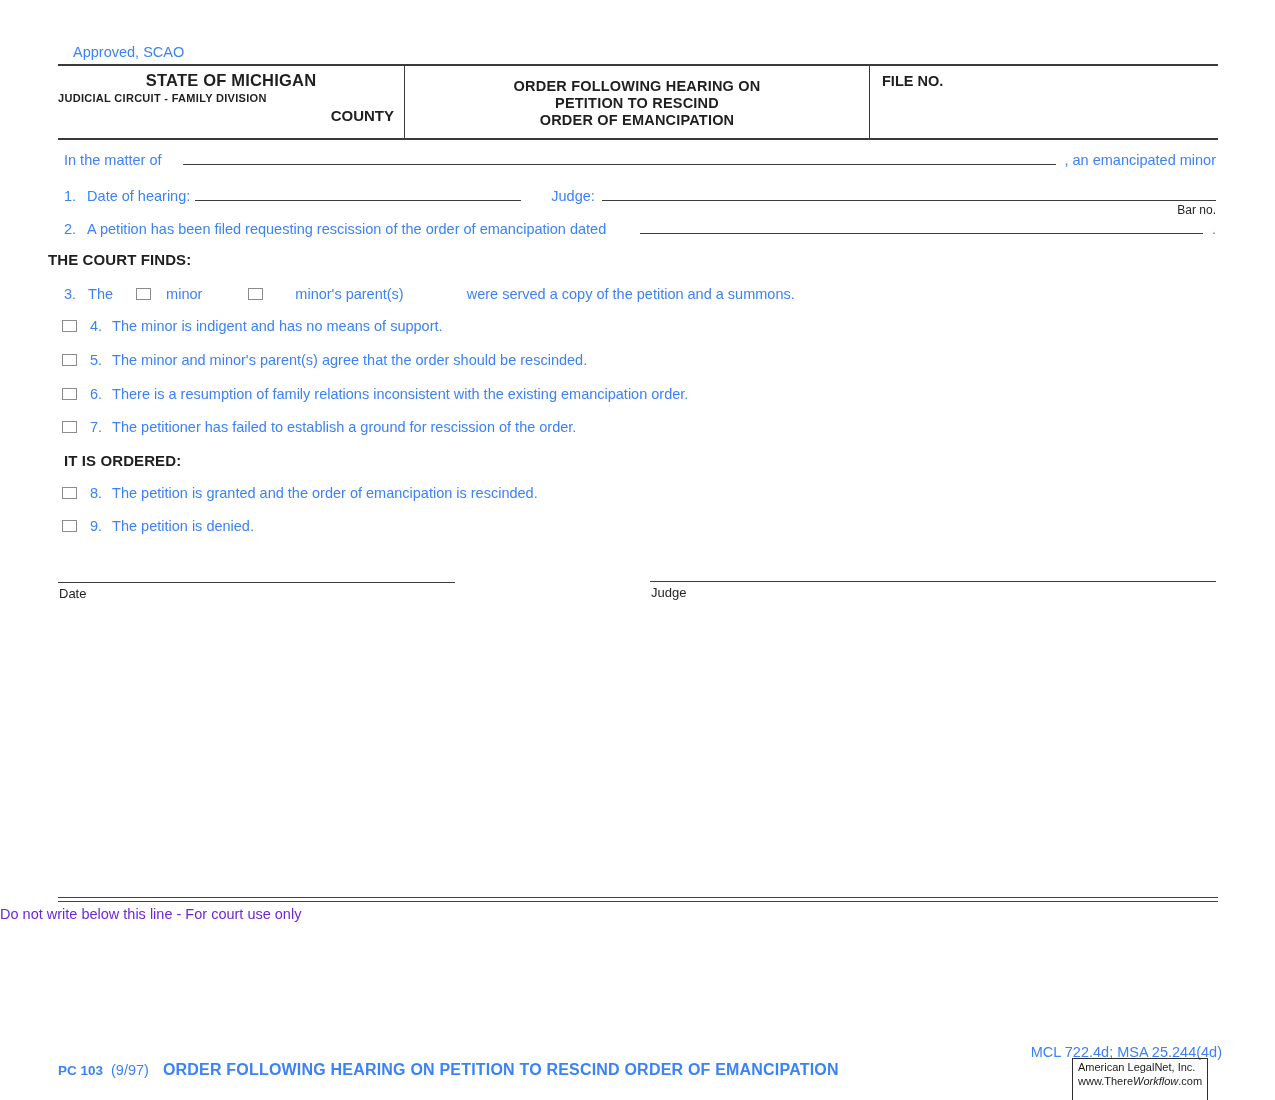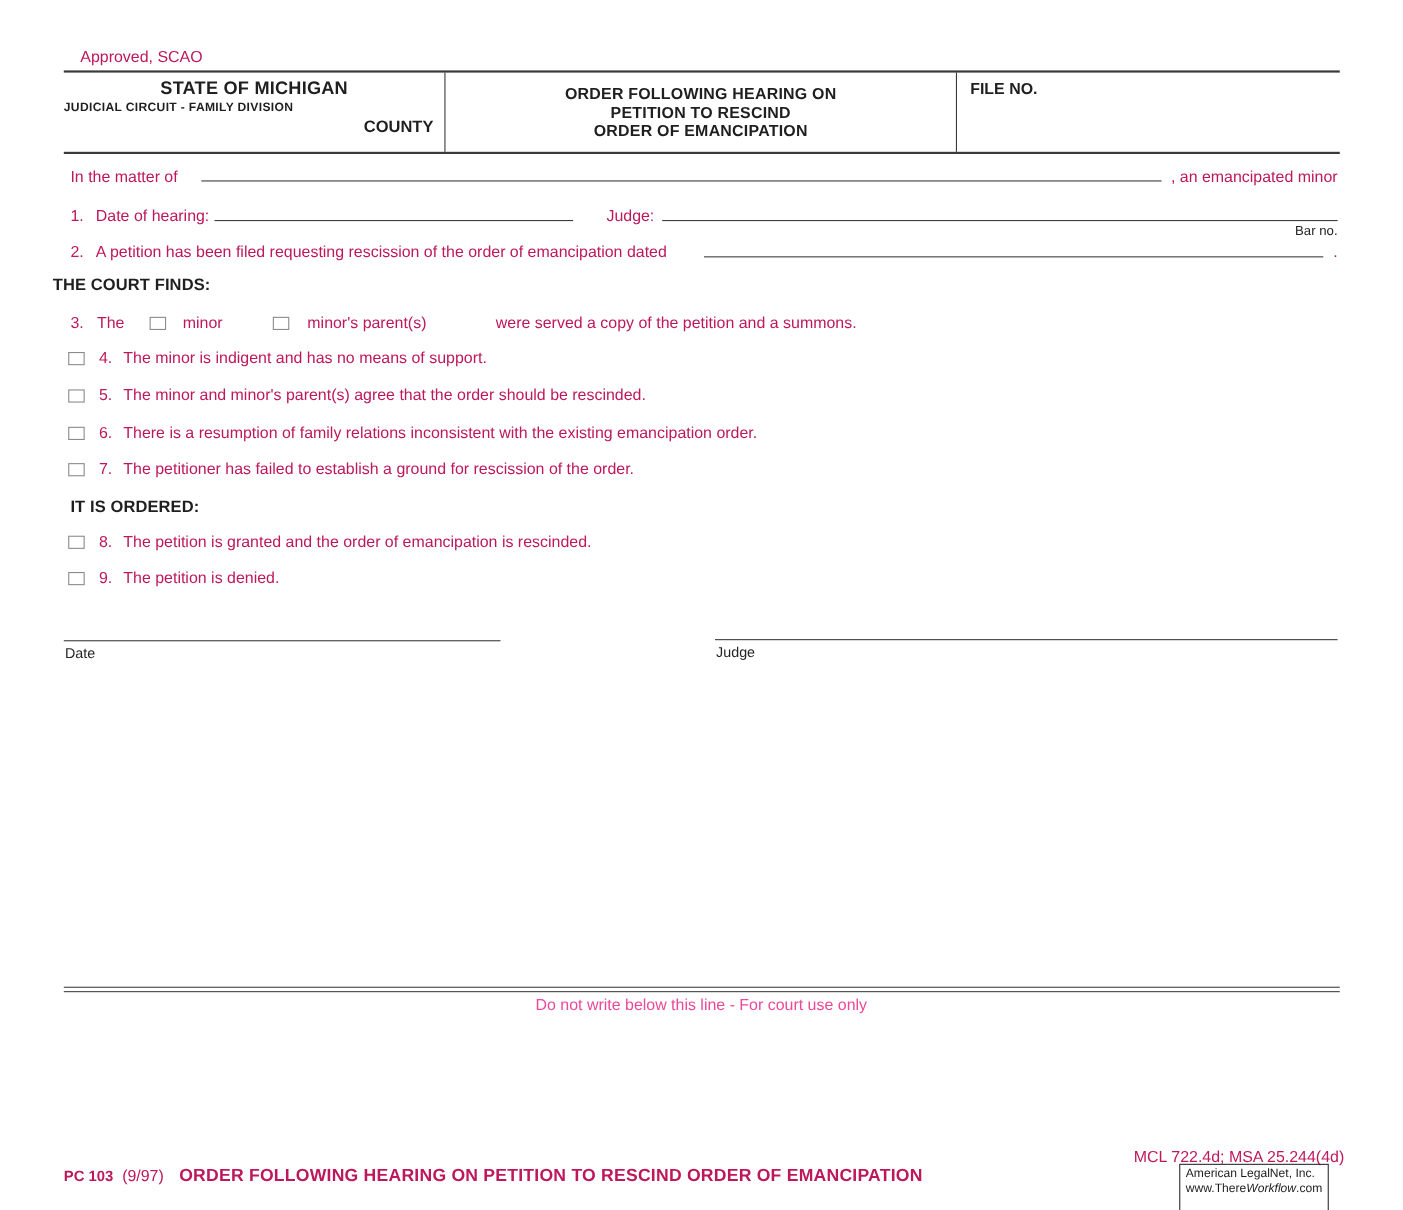--- a/index.html
+++ b/index.html
@@ -6,21 +6,21 @@
   html,body { background:#ffffff; }
   body {
     width:1275px; height:1100px;
     font-family:"Liberation Sans", sans-serif;
     color:#1f1f1f;
     -webkit-font-smoothing:antialiased;
   }
   .page { position:relative; width:1275px; height:1100px; background:#fff; overflow:hidden; }
   .abs { position:absolute; }
 
-  .txt { font-size:14.5px; color:#be185d; white-space:nowrap; }
+  .txt { font-size:14.5px; color:#3b82f6; white-space:nowrap; }
   .bold { font-weight:bold; }
   .small { font-size:12px; }
 
   
   .fill { display:inline-block; border-bottom:1.6px solid #3d3d3d; height:15px; vertical-align:baseline; }
   .flex1 { flex:1 1 auto; }
 
   .row { display:flex; align-items:baseline; }
 
   
@@ -110,21 +110,21 @@
   </div>
 
   <div class="abs heading" style="left:48px; top:251px;">THE COURT FINDS:</div>
 
   <div class="abs row" style="left:64px; top:286px; width:1152px;">
     <span class="txt">3.</span>
     <span class="txt" style="margin-left:12px;">The</span>
     <span class="cb" style="margin-left:23px;"></span>
     <span class="txt" style="margin-left:15px;">minor</span>
     <span class="cb" style="margin-left:46px;"></span>
-    <span class="txt" style="margin-left:16px;">minor's parent(s)</span>
+    <span class="txt" style="margin-left:32px;">minor's parent(s)</span>
     <span class="txt" style="margin-left:63px;">were served a copy of the petition and a summons.</span>
   </div>
 
   <div class="abs row" style="left:62px; top:318px; width:1154px;">
     <span class="cb"></span>
     <span class="txt" style="margin-left:13px;">4.</span>
     <span class="txt" style="margin-left:10px;">The minor is indigent and has no means of support.</span>
   </div>
 
   <div class="abs row" style="left:62px; top:352px; width:1154px;">
@@ -159,21 +159,21 @@
     <span class="txt" style="margin-left:10px;">The petition is denied.</span>
   </div>
 
   <div class="abs sigline" style="left:58px; top:582px; width:397px;"></div>
   <div class="abs siglabel" style="left:59px; top:586px;">Date</div>
 
   <div class="abs sigline" style="left:650px; top:581px; width:566px;"></div>
   <div class="abs siglabel" style="left:651px; top:585px;">Judge</div>
 
   <div class="abs dbl-rule" style="left:58px; top:897px; width:1160px;"></div>
-  <div class="abs txt" style="left:0; top:906px; width:1275px; text-align:center; white-space:normal; color:#ec4899;">Do not write below this line - For court use only</div>
+  <div class="abs txt" style="left:0; top:906px; width:1275px; text-align:left; white-space:normal; color:#6d28d9;">Do not write below this line - For court use only</div>
 
   <div class="abs txt" style="top:1044px; right:53px;">MCL 722.4d; MSA 25.244(4d)</div>
 
   <div class="abs row" style="left:58px; top:1061px;">
     <span class="txt bold" style="font-size:13.5px;">PC 103</span>
     <span class="txt" style="margin-left:8px;">(9/97)</span>
     <span class="txt bold" style="margin-left:14px; font-size:16px; letter-spacing:.2px;">ORDER FOLLOWING HEARING ON PETITION TO RESCIND ORDER OF EMANCIPATION</span>
   </div>
 
   <div class="abs vendor-box" style="left:1072px; top:1058px;">

